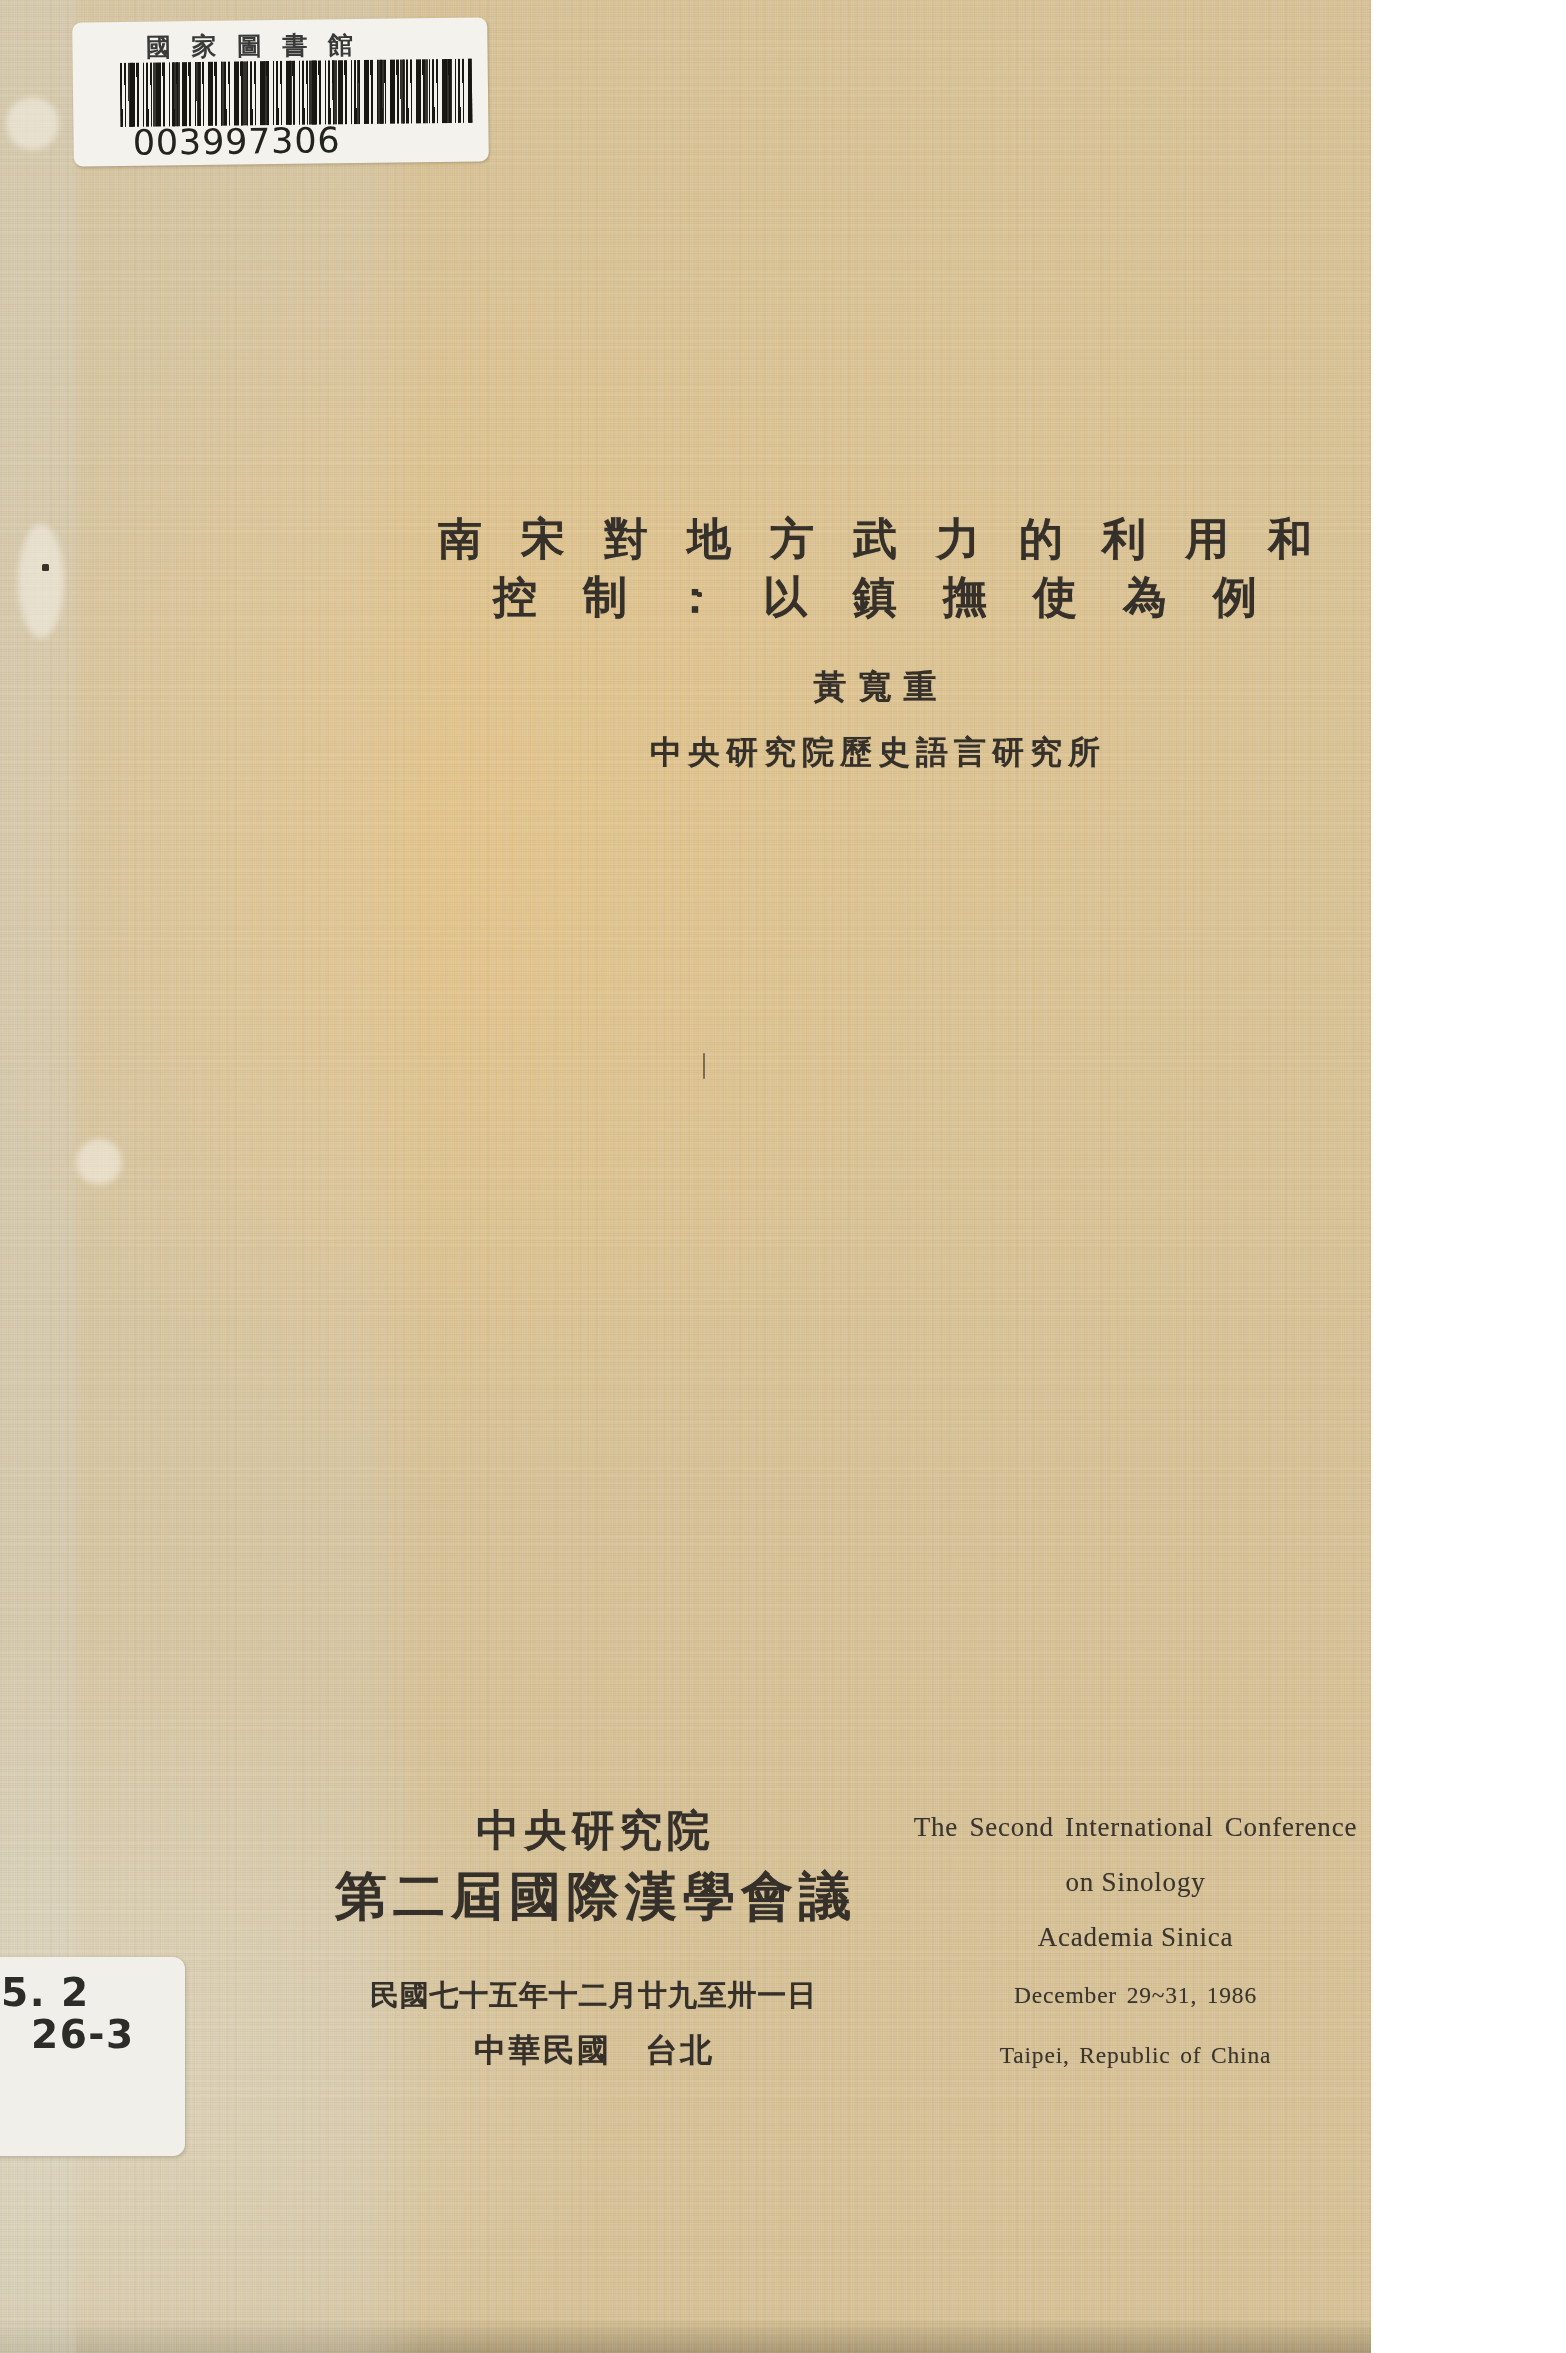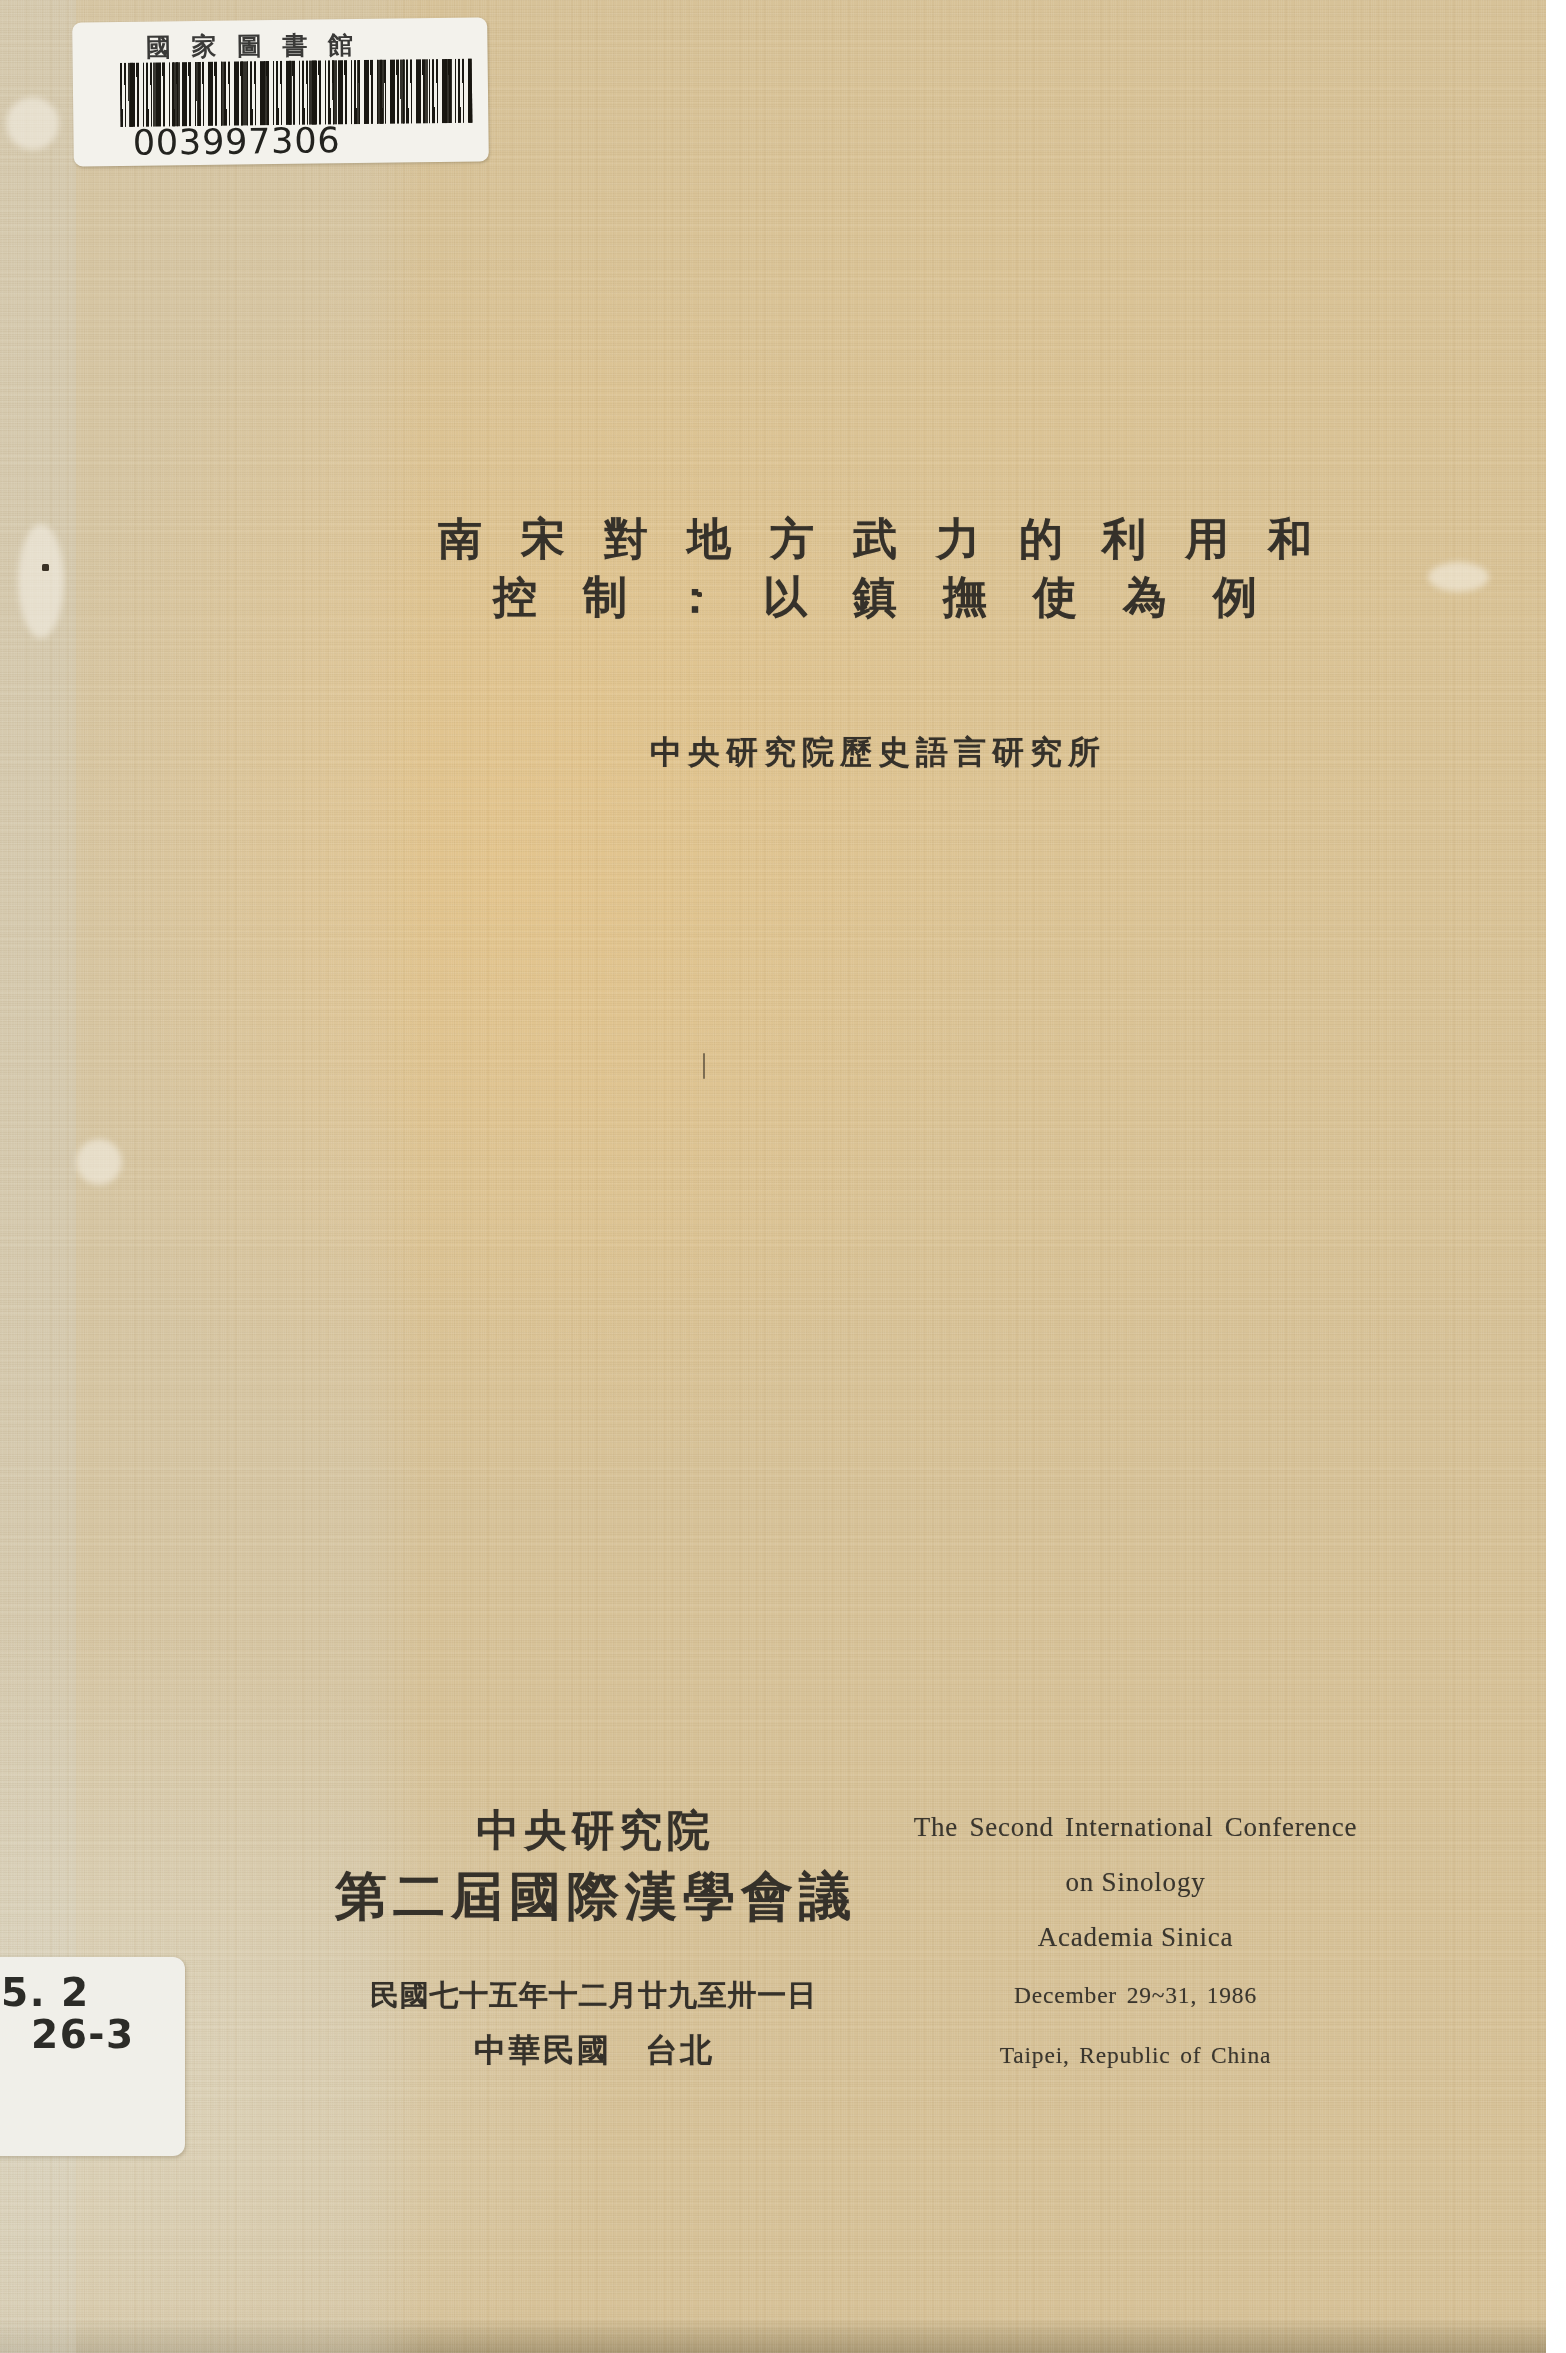--- a/index.html
+++ b/index.html
@@ -1,21 +1,21 @@
 <!DOCTYPE html>
 <html style="font-size:12px"><head>
 <meta charset="utf-8">
 <style>
   html,body{margin:0;padding:0;}
   body{
     width:1567px;height:2354px;overflow:hidden;
     font-family:"Liberation Serif", serif;
   }
   .page{
-    position:relative;width:1546px;height:2354px;overflow:hidden;
+    position:relative;width:1371px;height:2354px;overflow:hidden;
     background-color:#d7c298;
     background-image:
       repeating-linear-gradient(90deg, rgba(255,255,255,0.06) 0 0.8px, rgba(0,0,0,0) 0.8px 2.3px),
       repeating-linear-gradient(0deg, rgba(124,98,55,0.055) 0 0.8px, rgba(0,0,0,0) 0.8px 2.3px),
       repeating-linear-gradient(0deg, rgba(255,253,245,0.05) 0 1.5px, rgba(0,0,0,0) 1.5px 6.8px),
       repeating-linear-gradient(90deg, rgba(166,132,78,0.05) 0 1.5px, rgba(0,0,0,0) 1.5px 8.4px),
       radial-gradient(684px 911px at 33% 37%, rgba(236,198,132,0.50), rgba(236,198,132,0) 70%),
       radial-gradient(1215px 1063px at 62% 30%, rgba(229,199,142,0.45), rgba(229,199,142,0) 75%),
       radial-gradient(835px 684px at 5% 88%, rgba(226,224,210,0.55), rgba(226,224,210,0) 65%),
       linear-gradient(90deg, rgba(212,209,196,0.50) 0 76px, rgba(212,209,196,0.25) 76px 365px, rgba(212,209,196,0) 425px),
@@ -111,20 +111,21 @@
 
   <div class="lib-label">
     <div class="lib-name">國家圖書館</div>
     <div class="barcode"></div>
     <div class="barcode-num">003997306</div>
   </div>
 
   <div class="cline title-line1 ink">南宋對地方武力的利用和</div>
   <div class="cline title-line2 ink">控制：以鎮撫使為例</div>
 
+  <div class="cline author-line ink">黃寬重</div>
   <div class="cline affil-line ink">中央研究院歷史語言研究所</div>
 
   <div class="zline conf-org-zh ink">中央研究院</div>
   <div class="zline conf-name-zh ink">第二屆國際漢學會議</div>
   <div class="zline conf-date-zh ink">民國七十五年十二月廿九至卅一日</div>
   <div class="zline conf-place-zh ink">中華民國　台北</div>
 
   <div class="eline conf-en-1">The Second International Conference</div>
   <div class="eline conf-en-2">on Sinology</div>
   <div class="eline conf-en-3">Academia Sinica</div>

